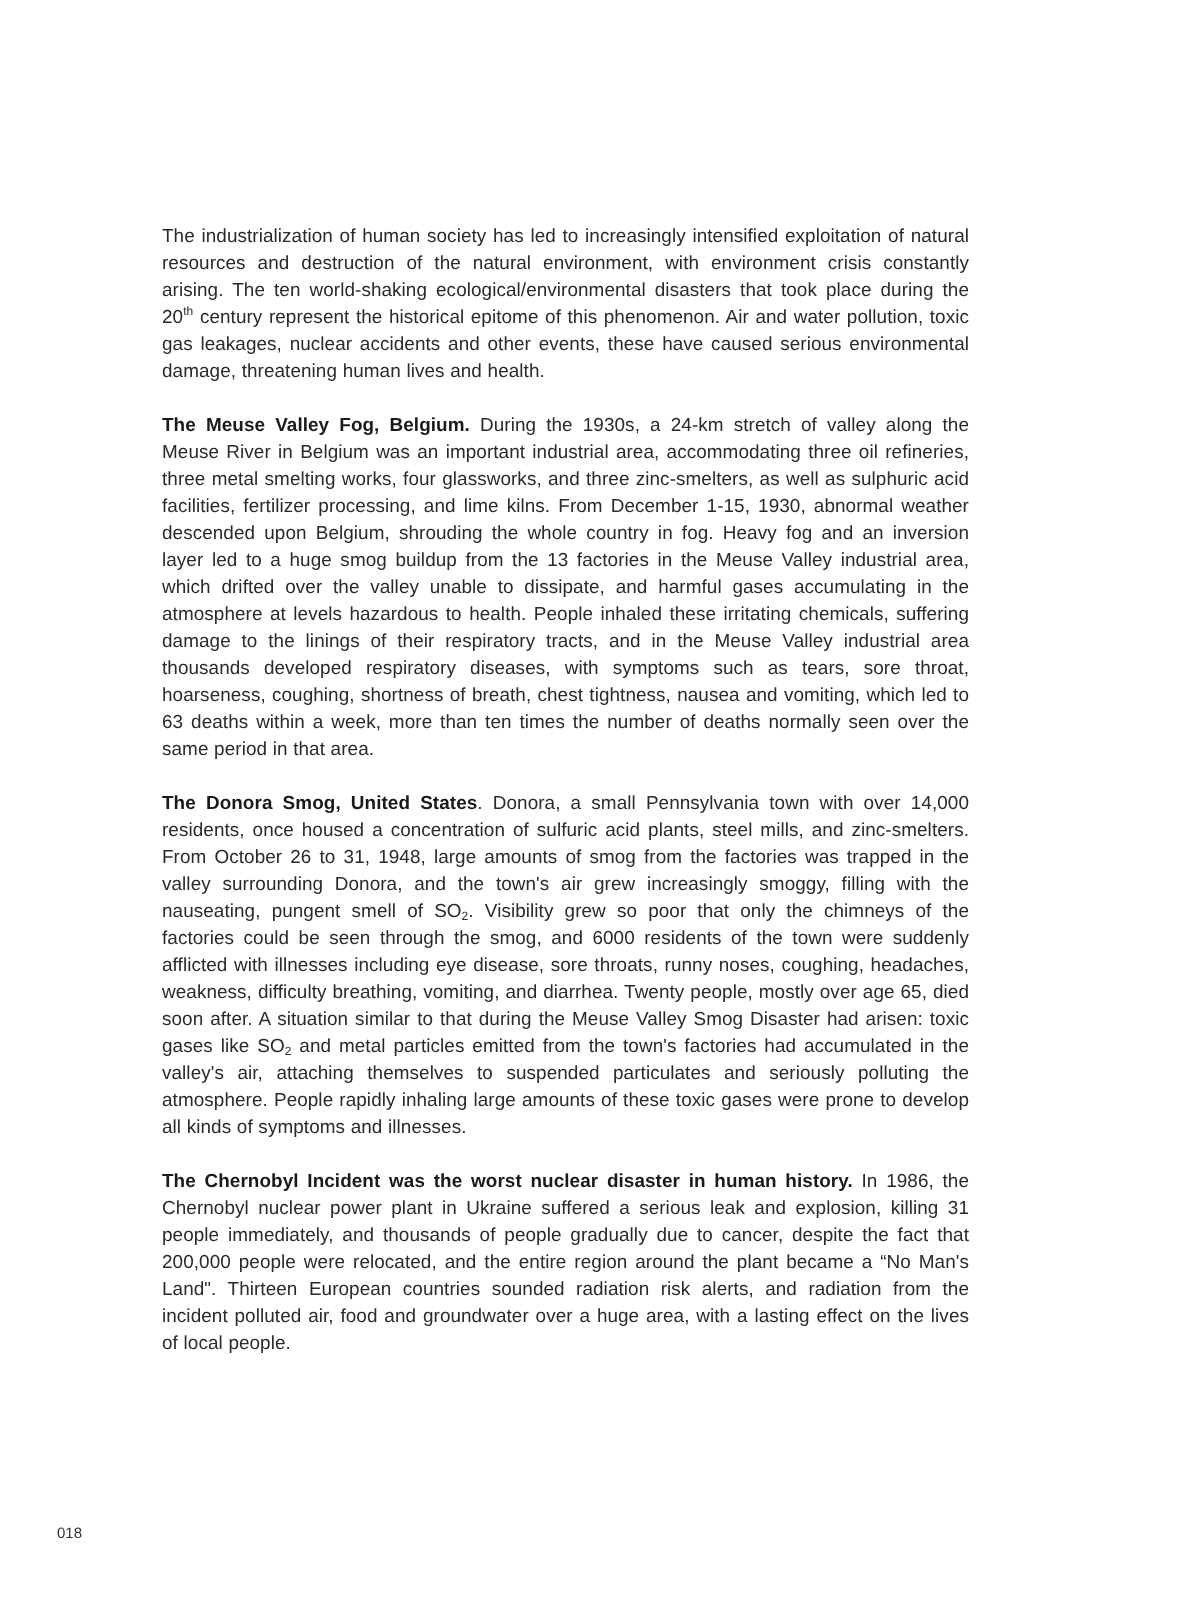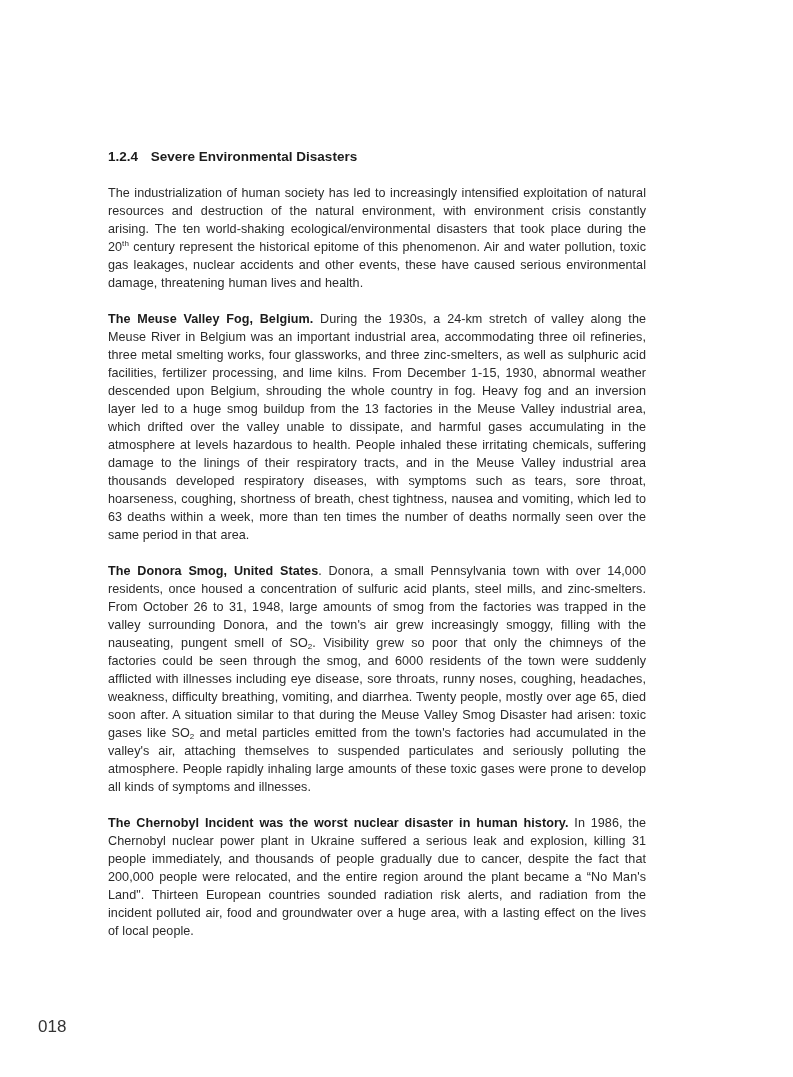--- a/index.html
+++ b/index.html
@@ -48,29 +48,28 @@
     sup, sub {
       font-size: 8px;
       line-height: 0;
     }
     sup { vertical-align: 5px; }
     sub { vertical-align: -2px; }
     .page-number {
       position: absolute;
       left: 38px;
       top: 1017px;
-      font-size: 17px;
+      font-size: 10px;
       color: #333;
     }
   </style>
 </head>
 <body>
 
 <div class="page">
-  <h2 class="section-heading"><span class="num">1.2.4</span> <span>Severe Environmental Disasters</span></h2>
 
   <p class="para"><span>The industrialization of human society has led to increasingly intensified exploitation of natural resources and destruction of the natural environment, with environment crisis constantly arising. The ten world-shaking ecological/environmental disasters that took place during the 20</span><sup>th</sup><span> century represent the historical epitome of this phenomenon. Air and water pollution, toxic gas leakages, nuclear accidents and other events, these have caused serious environmental damage, threatening human lives and health.</span></p>
 
   <p class="para"><b>The Meuse Valley Fog, Belgium.</b><span> During the 1930s, a 24-km stretch of valley along the Meuse River in Belgium was an important industrial area, accommodating three oil refineries, three metal smelting works, four glassworks, and three zinc-smelters, as well as sulphuric acid facilities, fertilizer processing, and lime kilns. From December 1-15, 1930, abnormal weather descended upon Belgium, shrouding the whole country in fog. Heavy fog and an inversion layer led to a huge smog buildup from the 13 factories in the Meuse Valley industrial area, which drifted over the valley unable to dissipate, and harmful gases accumulating in the atmosphere at levels hazardous to health. People inhaled these irritating chemicals, suffering damage to the linings of their respiratory tracts, and in the Meuse Valley industrial area thousands developed respiratory diseases, with symptoms such as tears, sore throat, hoarseness, coughing, shortness of breath, chest tightness, nausea and vomiting, which led to 63 deaths within a week, more than ten times the number of deaths normally seen over the same period in that area.</span></p>
 
   <p class="para"><b>The Donora Smog, United States</b><span>. Donora, a small Pennsylvania town with over 14,000 residents, once housed a concentration of sulfuric acid plants, steel mills, and zinc-smelters. From October 26 to 31, 1948, large amounts of smog from the factories was trapped in the valley surrounding Donora, and the town's air grew increasingly smoggy, filling with the nauseating, pungent smell of SO</span><sub>2</sub><span>. Visibility grew so poor that only the chimneys of the factories could be seen through the smog, and 6000 residents of the town were suddenly afflicted with illnesses including eye disease, sore throats, runny noses, coughing, headaches, weakness, difficulty breathing, vomiting, and diarrhea. Twenty people, mostly over age 65, died soon after. A situation similar to that during the Meuse Valley Smog Disaster had arisen: toxic gases like SO</span><sub>2</sub><span> and metal particles emitted from the town's factories had accumulated in the valley's air, attaching themselves to suspended particulates and seriously polluting the atmosphere. People rapidly inhaling large amounts of these toxic gases were prone to develop all kinds of symptoms and illnesses.</span></p>
 
   <p class="para"><b>The Chernobyl Incident was the worst nuclear disaster in human history.</b><span> In 1986, the Chernobyl nuclear power plant in Ukraine suffered a serious leak and explosion, killing 31 people immediately, and thousands of people gradually due to cancer, despite the fact that 200,000 people were relocated, and the entire region around the plant became a “No Man's Land". Thirteen European countries sounded radiation risk alerts, and radiation from the incident polluted air, food and groundwater over a huge area, with a lasting effect on the lives of local people.</span></p>
 </div>
 

